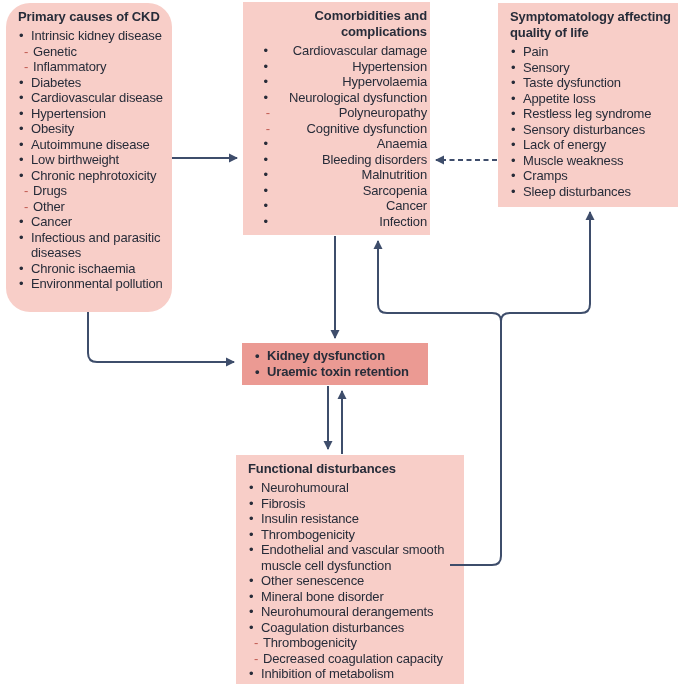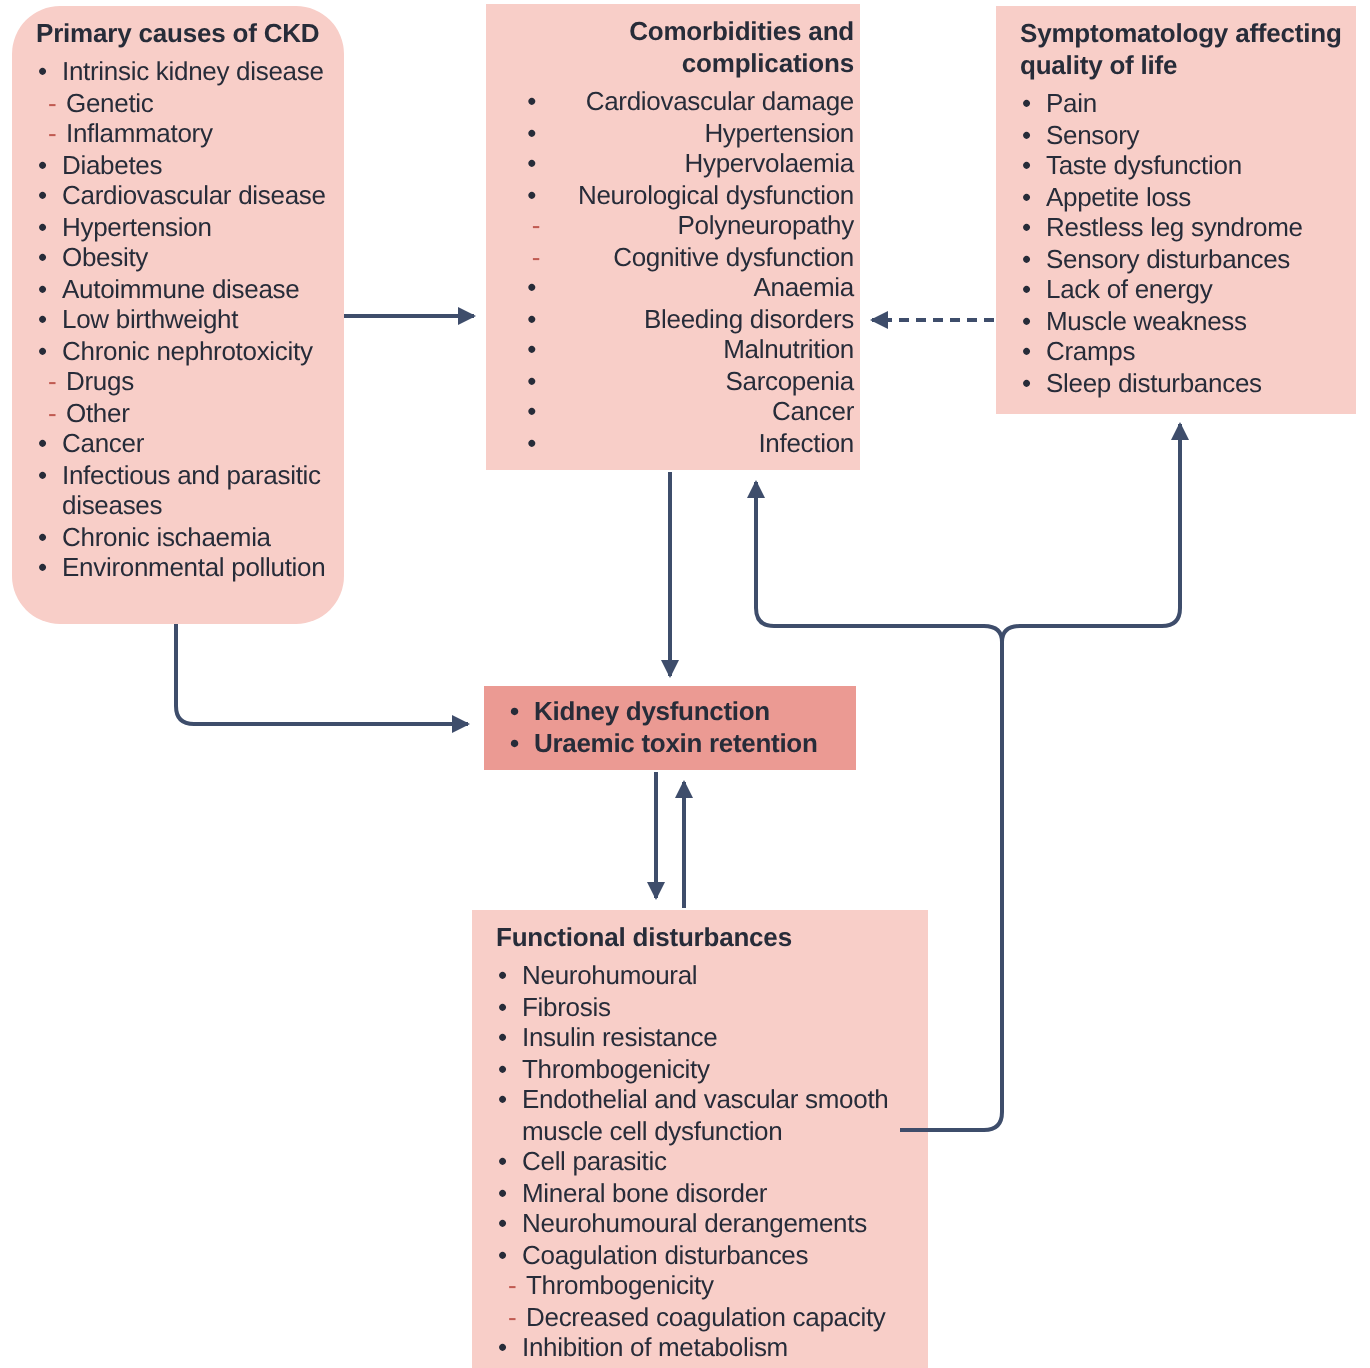--- a/index.html
+++ b/index.html
@@ -289,21 +289,21 @@
         <div class="li">
           <span class="bullet">•</span>
           <span class="txt">Thrombogenicity</span>
         </div>
         <div class="li">
           <span class="bullet">•</span>
           <span class="txt">Endothelial and vascular smooth muscle cell dysfunction</span>
         </div>
         <div class="li">
           <span class="bullet">•</span>
-          <span class="txt">Cell parasitic</span>
+          <span class="txt">Other senescence</span>
         </div>
         <div class="li">
           <span class="bullet">•</span>
           <span class="txt">Mineral bone disorder</span>
         </div>
         <div class="li">
           <span class="bullet">•</span>
           <span class="txt">Neurohumoural derangements</span>
         </div>
         <div class="li">

